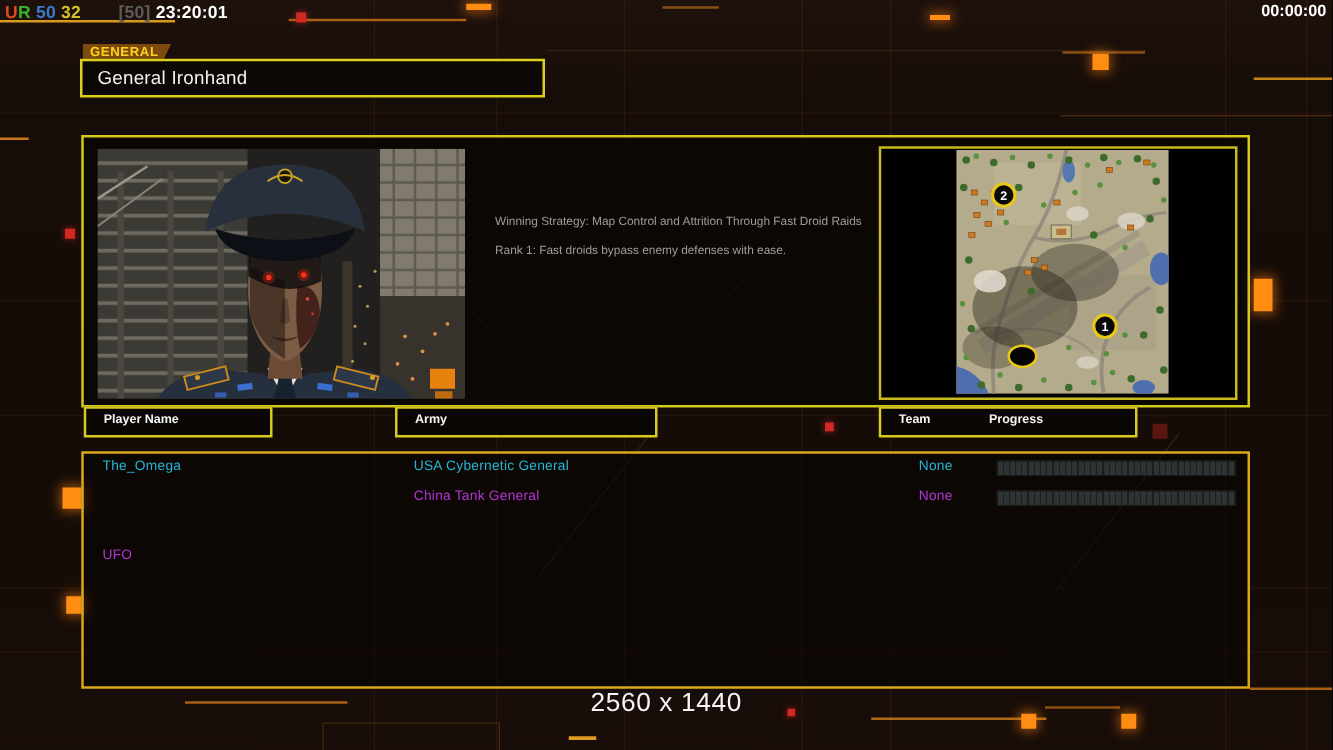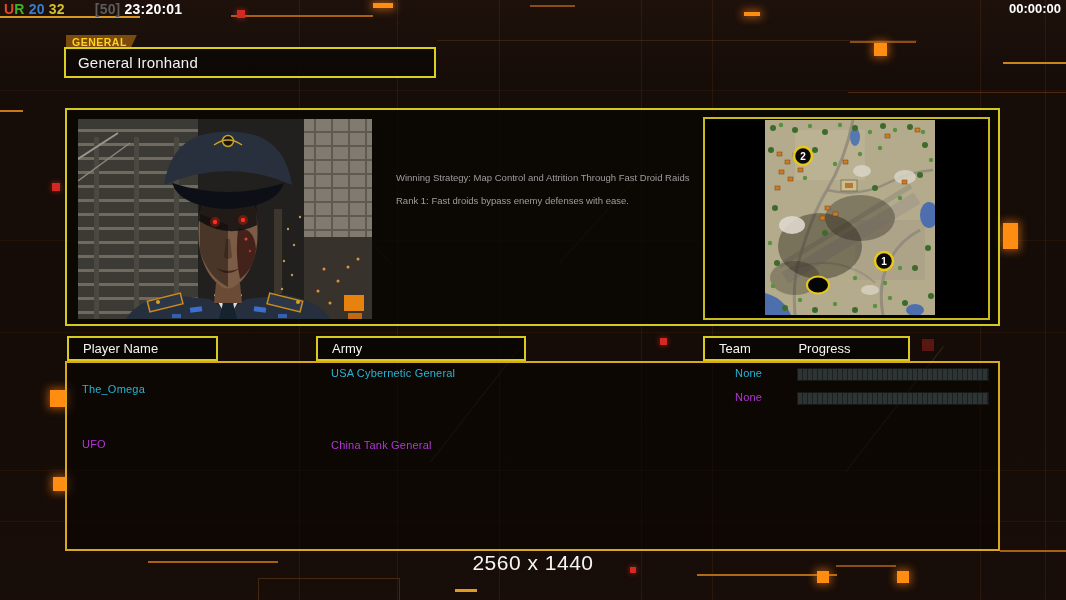--- a/index.html
+++ b/index.html
@@ -32,22 +32,22 @@
   .name-box{left:64px;top:47px;width:368px;height:27px;border:2px solid #dccf20;background:rgba(12,8,5,0.85);}
   .name-box span{display:block;padding:5px 0 0 12px;font-size:15px;color:#f2f2f2;letter-spacing:0.2px;}
   
   .main-box{left:65px;top:108px;width:931px;height:214px;border:2px solid #d6c91e;background:rgba(9,6,3,0.78);}
   .portrait{left:78px;top:119px;width:294px;height:200px;}
   .strategy{left:396px;top:172px;width:294px;color:#9e9e9e;font-size:9.5px;line-height:1.18;}
   .strategy p{margin:0 0 12px 0;}
   .map-panel{left:703px;top:117px;width:283px;height:199px;border:2px solid #c8bb1d;background:#000;}
   .map-img{position:absolute;left:60px;top:1px;width:170px;height:195px;}
   
-  .hdr{position:absolute;top:336px;height:21px;border:2px solid #d9cb1e;background:rgba(8,5,3,0.8);
-    color:#f5f5f5;font-size:13px;font-weight:normal;}
+  .hdr{position:absolute;top:325px;height:21px;border:2px solid #d9cb1e;background:rgba(8,5,3,0.8);
+    color:#f5f5f5;font-size:10px;font-weight:bold;}
   .hdr span{display:block;padding:3px 0 0 14px;}
   .hdr.team span{display:inline-block;padding-top:3px;}
   
   .roster-box{left:65px;top:361px;width:931px;height:186px;border:2px solid #d9a81c;background:rgba(8,5,3,0.6);}
   .cell{position:absolute;font-size:11px;letter-spacing:0.2px;}
   .pbar{position:absolute;width:190px;height:11px;border:1px solid #151a19;
     background:repeating-linear-gradient(90deg,#2d3433 0px,#2d3433 4px,#1b201f 4px,#1b201f 5px);}
   .pfill{height:100%;width:0;background:#5fbf3f;}
   .footer-res{left:0;top:551px;width:1066px;text-align:center;font-size:21px;color:#f5f5f5;letter-spacing:0.5px;}
 </style>
@@ -99,21 +99,21 @@
     <div class="sq bright" style="left:373px;top:3px;width:20px;height:5px"></div>
     <div class="sq bright" style="left:744px;top:12px;width:16px;height:4px"></div>
     <div class="sq red" style="left:237px;top:10px;width:8px;height:8px"></div>
     <div class="sq red" style="left:52px;top:183px;width:8px;height:8px"></div>
     <div class="sq red" style="left:660px;top:338px;width:7px;height:7px"></div>
     <div class="sq red" style="left:630px;top:567px;width:6px;height:6px"></div>
     <div class="sq darkred" style="left:922px;top:339px;width:12px;height:12px"></div>
     <div class="sq darkred" style="left:883px;top:162px;width:10px;height:10px"></div>
   </div>
 
-  <div class="abs hud-left"><span class="u">U</span><span class="r">R</span> <span class="b">20</span> <span class="y">32</span><span class="g">[50]</span> <span class="w">23:20:01</span></div>
+  <div class="abs hud-left"><span class="u">U</span><span class="r">R</span> <span class="b">50</span> <span class="y">32</span><span class="g">[50]</span> <span class="w">23:20:01</span></div>
   <div class="abs hud-right">00:00:00</div>
 
   <div class="abs gen-tab">GENERAL</div>
   <div class="abs name-box">
     <span>General Ironhand</span>
   </div>
 
   <div class="abs main-box"></div>
 
   <svg class="abs portrait" viewBox="0 0 294 200">
@@ -306,31 +306,31 @@
     <span style="padding-left:14px">Team</span>
     <span style="padding-left:44px">Progress</span>
   </div>
   <div class="hdr" style="left:316px;width:206px">
     <span>Army</span>
   </div>
 
   <div class="abs roster-box"></div>
 
   <div>
-    <span class="cell" style="left: 82px; top: 367px; color: rgb(37, 180, 212); margin-top: 16px;">The_Omega</span>
+    <span class="cell" style="left: 82px; top: 367px; color: rgb(37, 180, 212);">The_Omega</span>
     <span class="cell" style="left: 331px; top: 367px; color: rgb(37, 180, 212);">USA Cybernetic General</span>
     <span class="cell" style="left: 735px; top: 367px; color: rgb(37, 180, 212);">None</span>
     <div class="pbar" style="left:797px;top:368px">
       <div class="pfill" style="width: 0%;"></div>
     </div>
   </div>
 
   <div>
     <span class="cell" style="left: 82px; top: 391px; color: rgb(177, 54, 214); margin-top: 47px;">UFO</span>
-    <span class="cell" style="left: 331px; top: 391px; color: rgb(177, 54, 214); margin-top: 48px;">China Tank General</span>
+    <span class="cell" style="left: 331px; top: 391px; color: rgb(177, 54, 214);">China Tank General</span>
     <span class="cell" style="left: 735px; top: 391px; color: rgb(177, 54, 214);">None</span>
     <div class="pbar" style="left:797px;top:392px">
       <div class="pfill" style="width: 0%;"></div>
     </div>
   </div>
 
   <div class="abs footer-res">2560 x 1440</div>
 
 </div>
 

